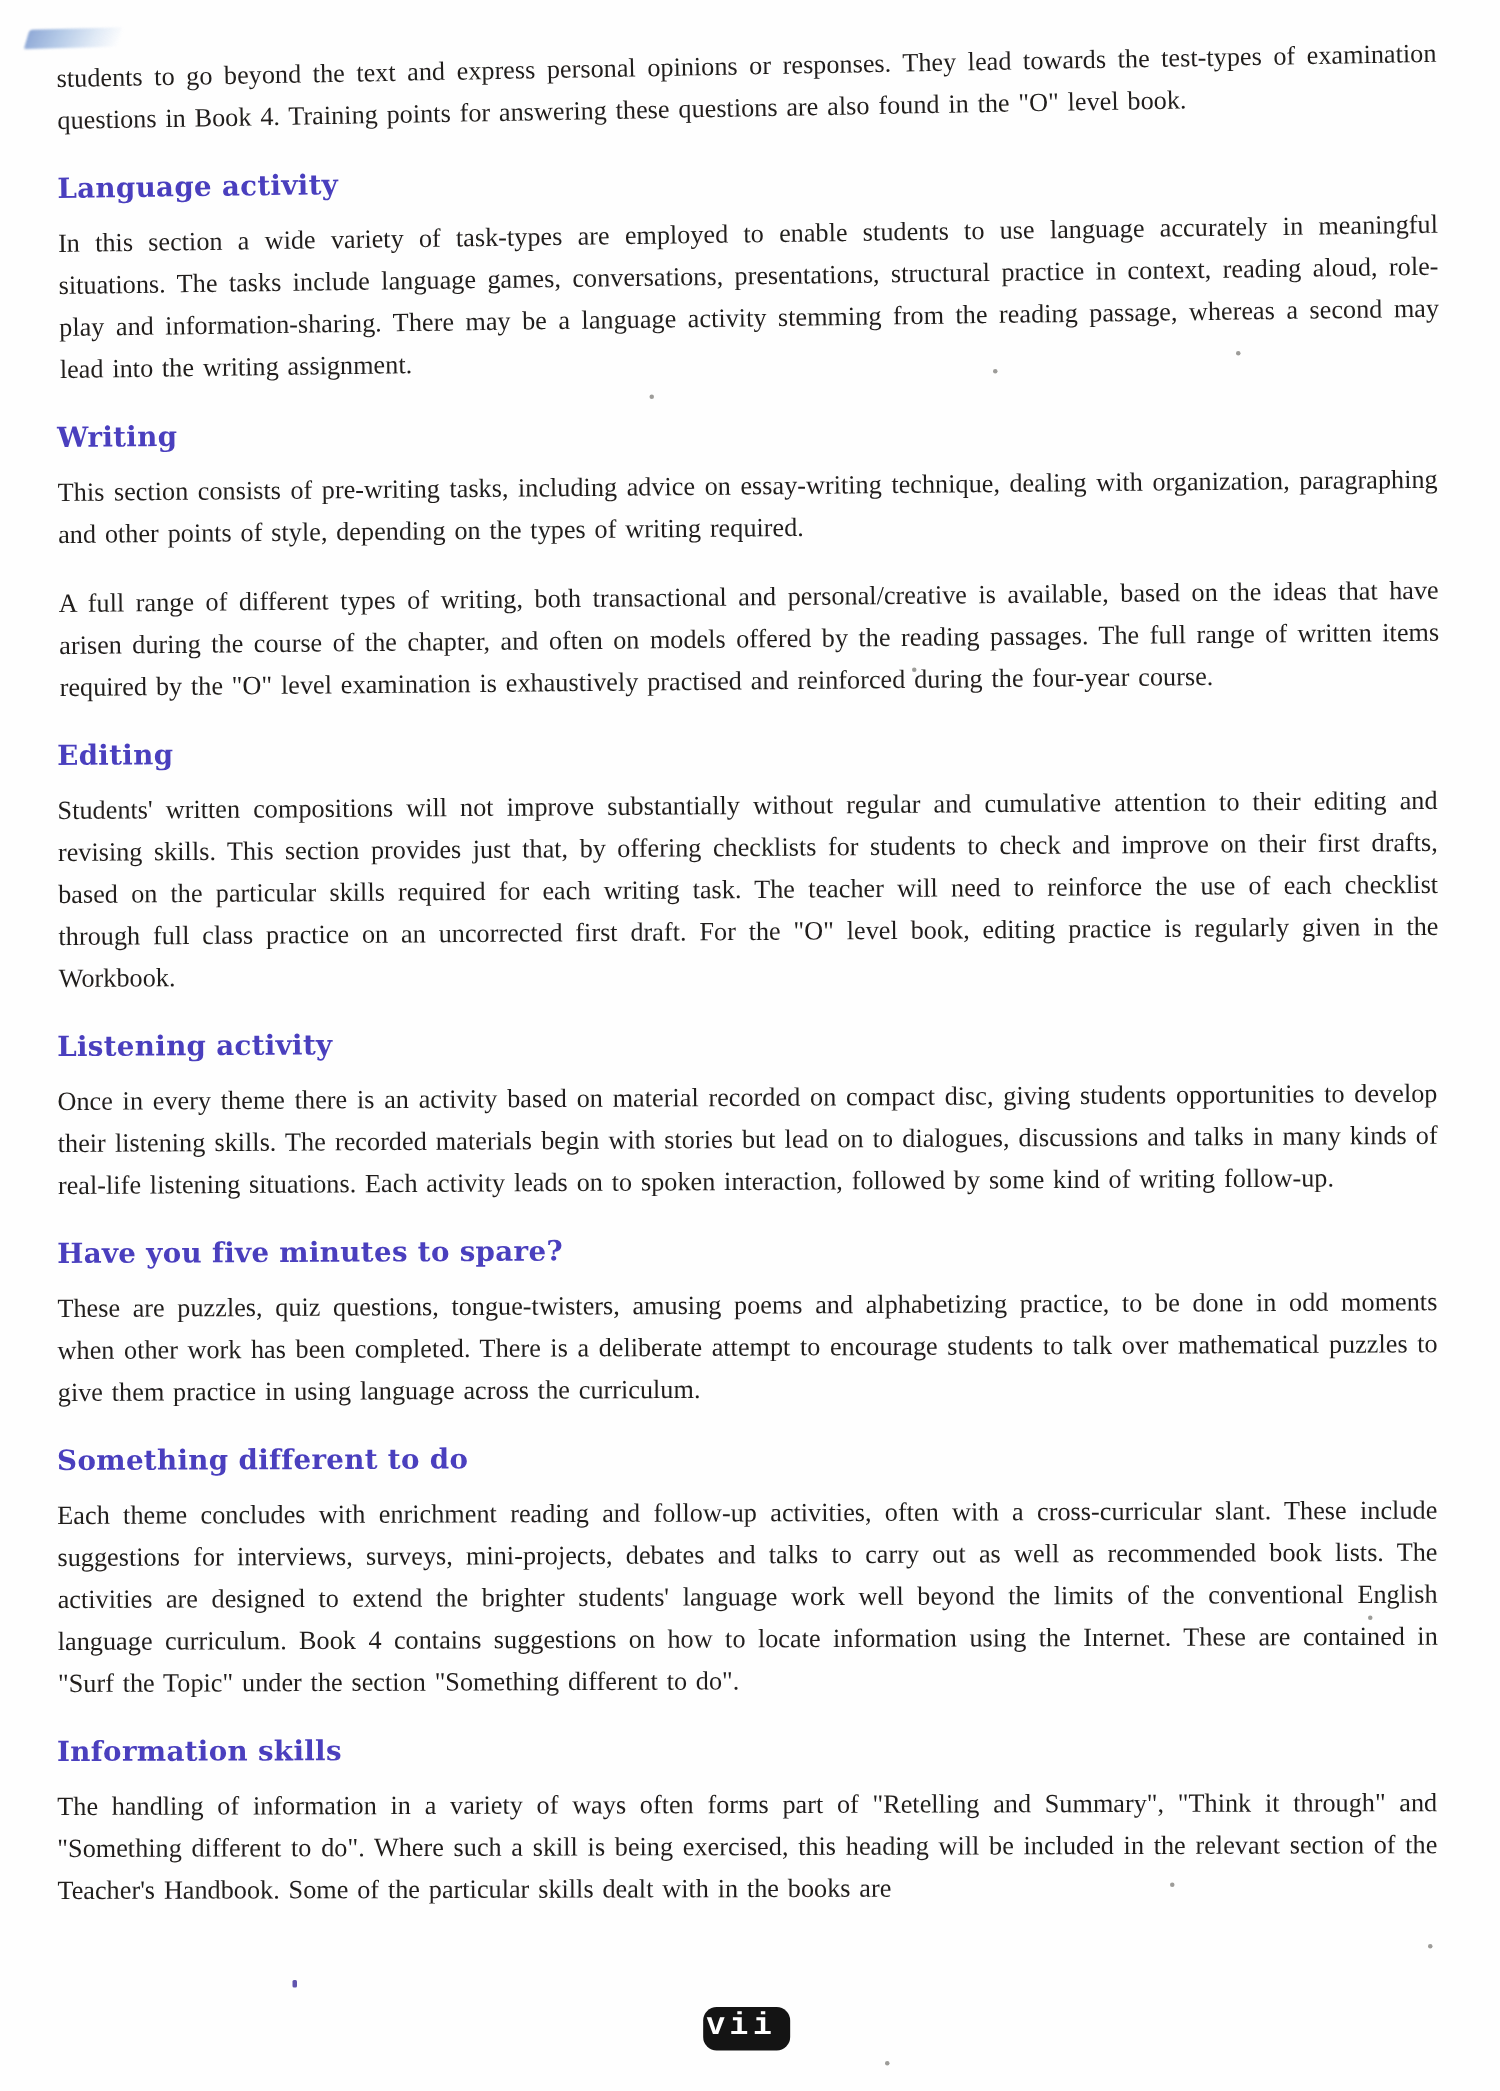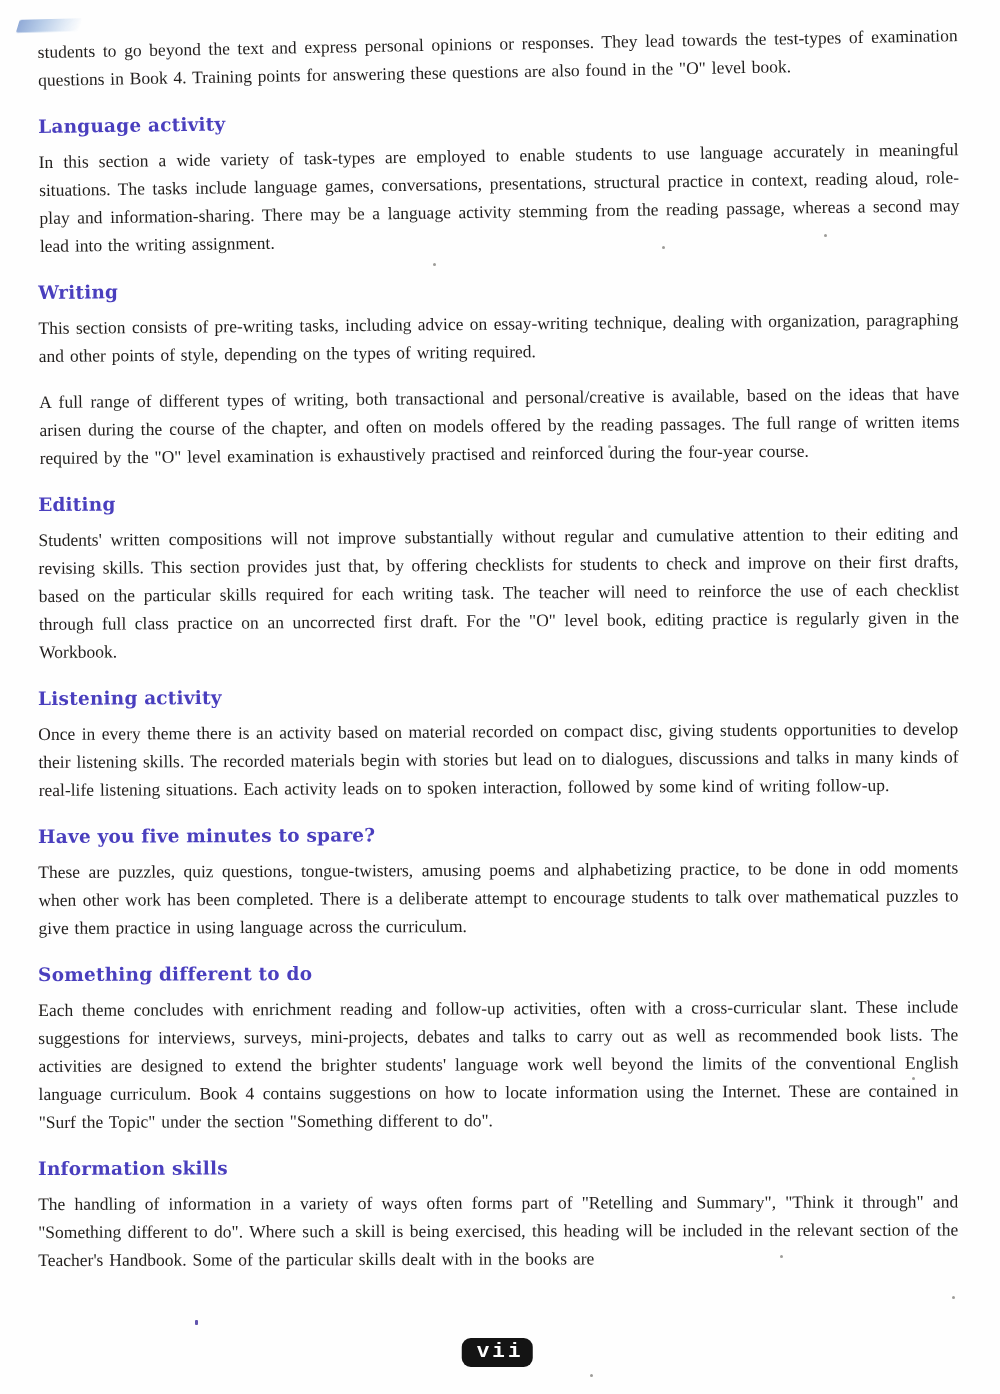--- a/index.html
+++ b/index.html
@@ -49,21 +49,21 @@
     position: absolute;
     top: 1338px;
     left: 50%;
     transform: translateX(-54%);
     background: #141414;
     color: #ffffff;
     font-family: "Liberation Mono", monospace;
     font-weight: bold;
     font-size: 21px;
     letter-spacing: 3px;
-    padding: 2px 9px 4px 15px;
+    padding: 2px 9px 4px 2px;
     border-radius: 9px;
   }
   .scan-smudge {
     position: absolute;
     top: 19px;
     left: 18px;
     width: 62px;
     height: 13px;
     background: linear-gradient(100deg, #7d9bd0 0%, #a9c2e4 35%, #d9e5f4 70%, rgba(255,255,255,0) 100%);
     transform: skewX(-18deg) rotate(-1.5deg);

